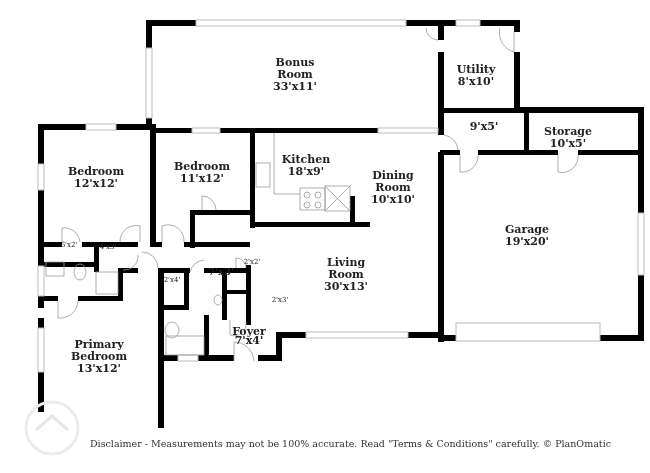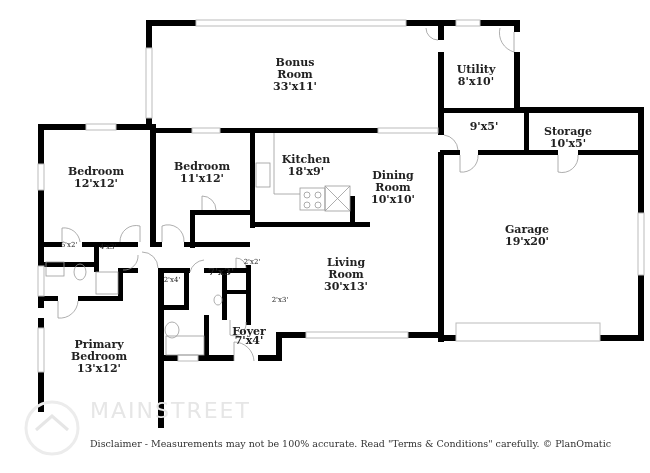--- a/index.html
+++ b/index.html
@@ -217,16 +217,15 @@
   <div>Primary</div>
   <div>Bedroom</div>
   <div>13'x12'</div>
 </div>
 
 <div class="watermark">
   <svg width="60" height="60" viewBox="0 0 60 60">
     <circle cx="30" cy="30" r="26" fill="none" stroke="#ececec" stroke-width="3"></circle>
     <path d="M14 32 L30 18 L46 32" fill="none" stroke="#e6e6e6" stroke-width="3"></path>
   </svg>
-  <div class="wm-text1">MAINSTREET</div>
 </div>
 
 <div class="disclaimer">Disclaimer - Measurements may not be 100% accurate. Read "Terms &amp; Conditions" carefully. © PlanOmatic</div>
 
 </body></html>

